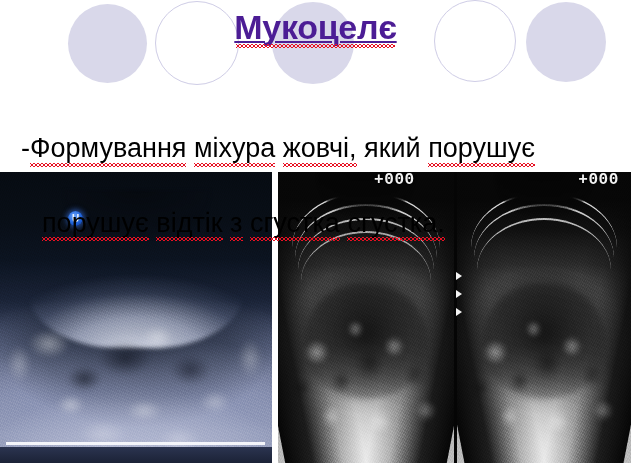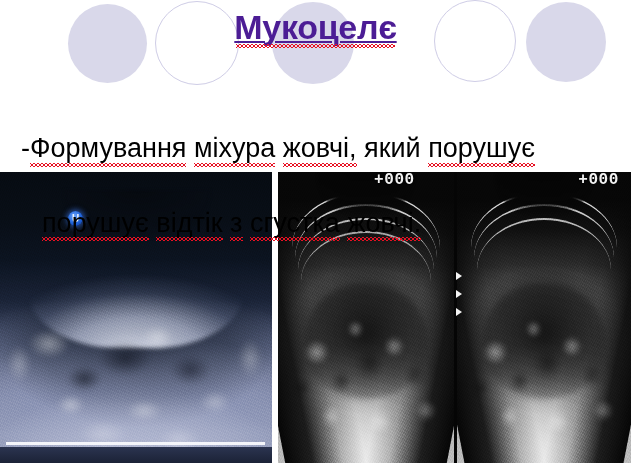--- a/index.html
+++ b/index.html
@@ -404,21 +404,21 @@
 
   <div id="title-wrap">
     <span id="slide-title">
       <span>Мукоцелє</span>
       <span id="title-squiggle"></span>
     </span>
   </div>
 
   <div id="body-text">
     <span class="body-line" id="body-line-1"><span class="nosq">- </span><span class="sq">Формування</span><span class="nosq">&nbsp;</span><span class="sq">міхура</span><span class="nosq">&nbsp;</span><span class="sq">жовчі,</span><span class="nosq">&nbsp;</span><span class="nosq">який</span><span class="nosq">&nbsp;</span><span class="sq">порушує</span></span>
-    <span class="body-line" id="body-line-2"><span class="sq">порушує</span><span class="nosq">&nbsp;</span><span class="sq">відтік</span><span class="nosq">&nbsp;</span><span class="sq">з</span><span class="nosq">&nbsp;</span><span class="sq">сгустка</span><span class="nosq">&nbsp;</span><span class="sq">жовчі.</span></span>
+    <span class="body-line" id="body-line-2"><span class="sq">порушує</span><span class="nosq">&nbsp;</span><span class="sq">відтік</span><span class="nosq">&nbsp;</span><span class="sq">з</span><span class="nosq">&nbsp;</span><span class="sq">сгустка</span><span class="nosq">&nbsp;</span><span class="sq">сгустка.</span></span>
   </div>
 
   <div id="image-row">
 
     <div id="us-left">
       <div id="us-left-bg"></div>
       <div id="us-left-arc"></div>
       <div id="us-left-notch"></div>
       <div id="us-left-speckle"></div>
       <div id="us-left-grain"></div>

